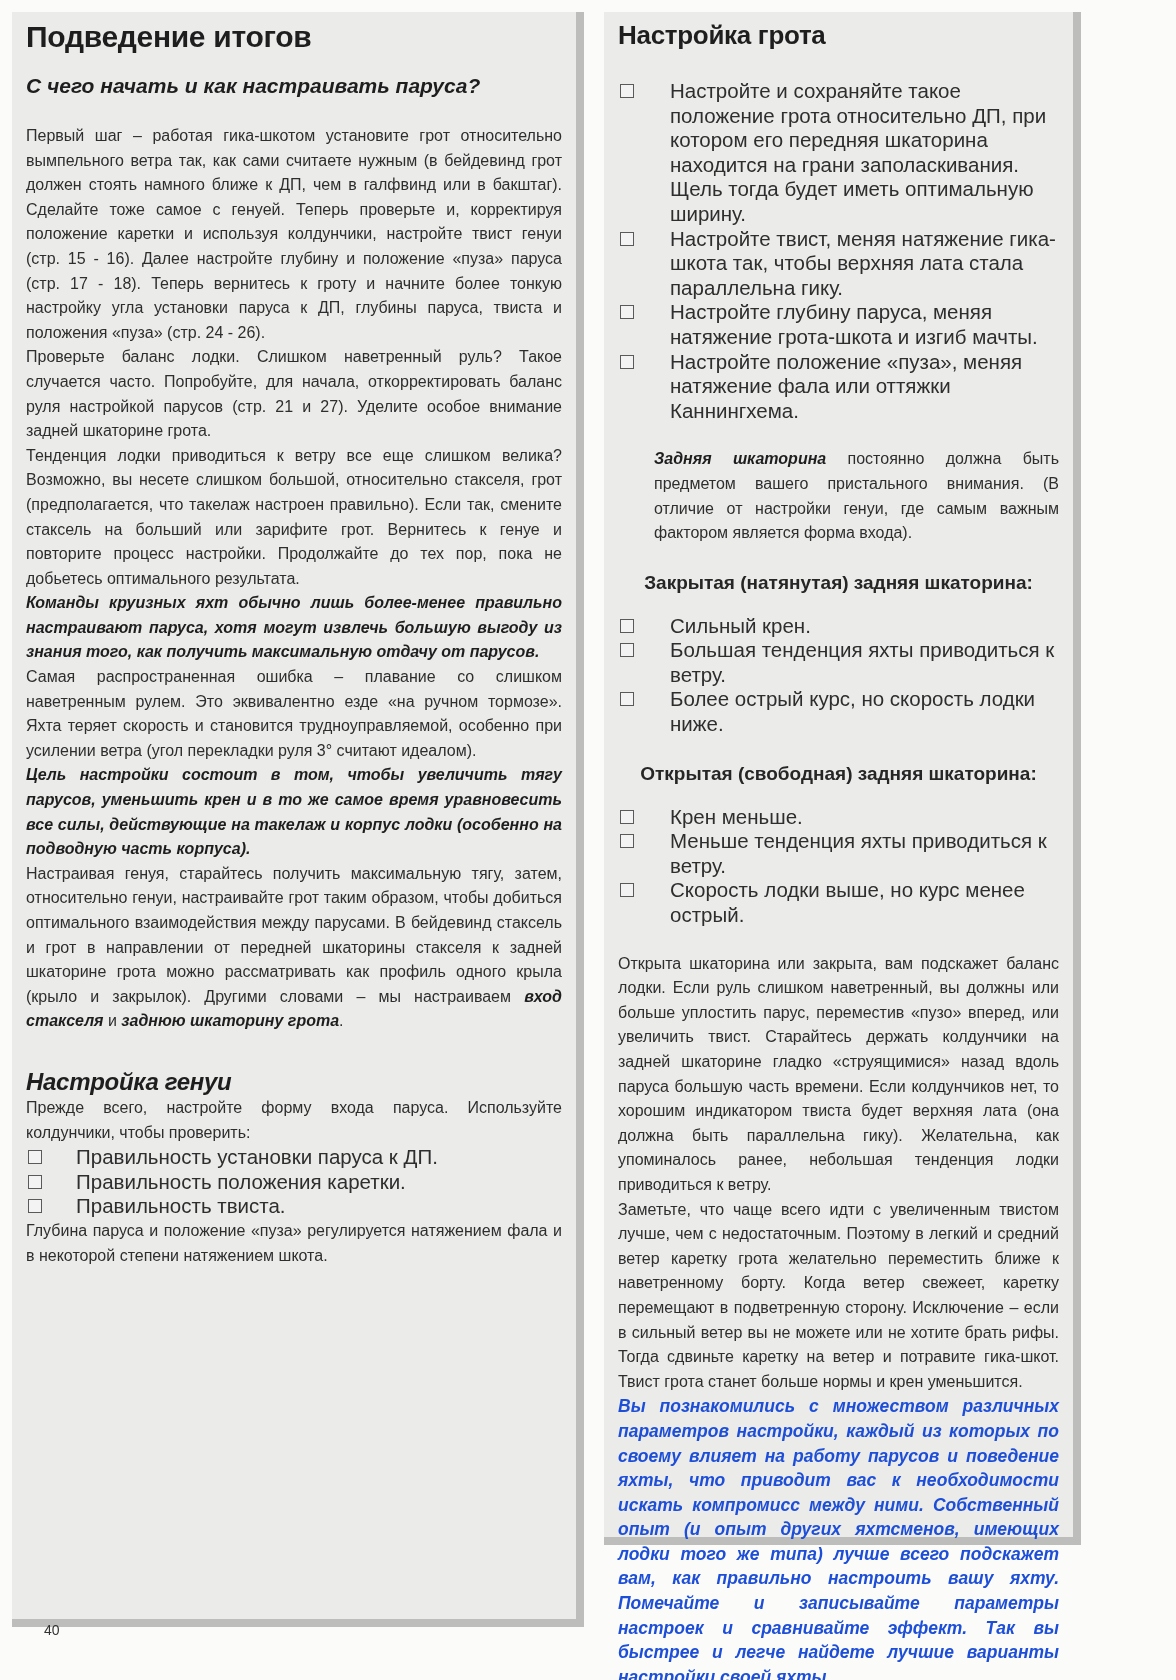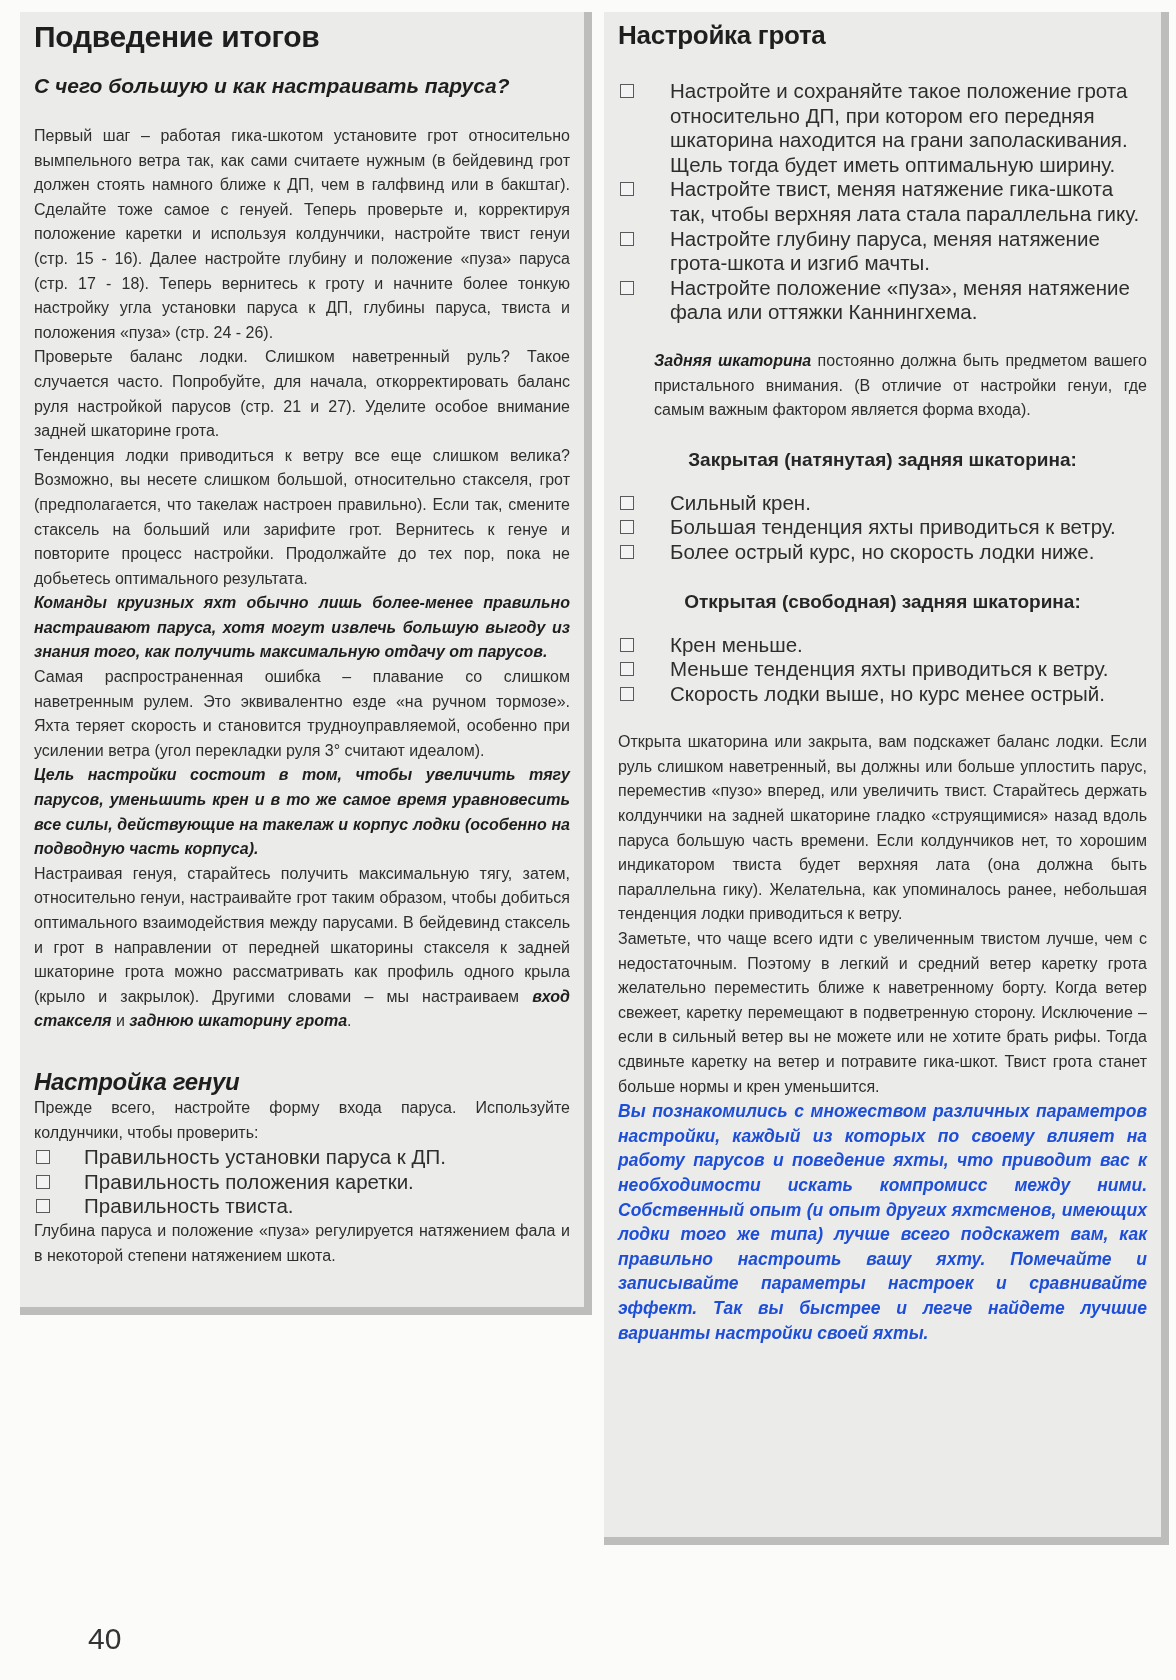--- a/index.html
+++ b/index.html
@@ -12,22 +12,22 @@
       color: #2a2a2a;
     }
     .panel {
       position: absolute;
       top: 12px;
       background: #ebebea;
       box-sizing: border-box;
       border-right: 8px solid #bdbdbc;
       border-bottom: 8px solid #bdbdbc;
     }
-    #left-panel { left: 20px; width: 572px; height: 1303px; padding: 0 14px 0 14px; }
-    #right-panel { left: 604px; width: 565px; height: 1533px; padding: 0 14px 0 14px; }
+    #left-panel { left: 12px; width: 572px; height: 1615px; padding: 0 14px 0 14px; }
+    #right-panel { left: 604px; width: 477px; height: 1533px; padding: 0 14px 0 14px; }
 
     h1.section {
       font-family: "Liberation Sans", sans-serif;
       font-weight: bold;
       font-size: 28px;
       margin: 0;
       color: #1e1e1e;
       letter-spacing: -0.3px;
     }
     #left-panel h1.section { font-size: 30px; padding-top: 8px; }
@@ -57,29 +57,29 @@
       flex: 0 0 auto;
       width: 14px; height: 14px;
       border: 1.5px solid #5a5a5a;
       background: #f3f3f3;
       margin: 5px 24px 0 2px;
       box-sizing: border-box;
     }
     #right-panel ul.checklist li .checkbox { margin-right: 26px; }
     .page-number {
       position: absolute; left: 44px; top: 1622px;
-      font-size: 30px; color: #333; margin-left: 44px;
+      font-size: 14px; color: #333;
     }
   </style>
 </head>
 <body>
 
 <div class="panel" id="left-panel">
   <h1 class="section">Подведение итогов</h1>
-  <h2 class="sub">С чего большую и как настраивать паруса?</h2>
+  <h2 class="sub">С чего начать и как настраивать паруса?</h2>
   <p>Первый шаг – работая гика-шкотом установите грот относительно вымпельного ветра так, как сами считаете нужным (в бейдевинд грот должен стоять намного ближе к ДП, чем в галфвинд или в бакштаг). Сделайте тоже самое с генуей. Теперь проверьте и, корректируя положение каретки и используя колдунчики, настройте твист генуи (стр. 15 - 16). Далее настройте глубину и положение «пуза» паруса (стр. 17 - 18). Теперь вернитесь к гроту и начните более тонкую настройку угла установки паруса к ДП, глубины паруса, твиста и положения «пуза» (стр. 24 - 26).</p>
   <p>Проверьте баланс лодки. Слишком наветренный руль? Такое случается часто. Попробуйте, для начала, откорректировать баланс руля настройкой парусов (стр. 21 и 27). Уделите особое внимание задней шкаторине грота.</p>
   <p>Тенденция лодки приводиться к ветру все еще слишком велика? Возможно, вы несете слишком большой, относительно стакселя, грот (предполагается, что такелаж настроен правильно). Если так, смените стаксель на больший или зарифите грот. Вернитесь к генуе и повторите процесс настройки. Продолжайте до тех пор, пока не добьетесь оптимального результата.</p>
   <p class="bold-italic">Команды круизных яхт обычно лишь более-менее правильно настраивают паруса, хотя могут извлечь большую выгоду из знания того, как получить максимальную отдачу от парусов.</p>
   <p>Самая распространенная ошибка – плавание со слишком наветренным рулем. Это эквивалентно езде «на ручном тормозе». Яхта теряет скорость и становится трудноуправляемой, особенно при усилении ветра (угол перекладки руля 3° считают идеалом).</p>
   <p class="bold-italic">Цель настройки состоит в том, чтобы увеличить тягу парусов, уменьшить крен и в то же самое время уравновесить все силы, действующие на такелаж и корпус лодки (особенно на подводную часть корпуса).</p>
   <p><span>Настраивая генуя, старайтесь получить максимальную тягу, затем, относительно генуи, настраивайте грот таким образом, чтобы добиться оптимального взаимодействия между парусами. В бейдевинд стаксель и грот в направлении от передней шкаторины стакселя к задней шкаторине грота можно рассматривать как профиль одного крыла (крыло и закрылок). Другими словами – мы настраиваем</span> <span class="bi">вход стакселя</span><span> и </span><span class="bi">заднюю шкаторину грота</span><span>.</span></p>
 
   <h1 class="section" style="font-size:24px; margin-top:26px;font-style:italic;">Настройка генуи</h1>
   <p style="">Прежде всего, настройте форму входа паруса. Используйте колдунчики, чтобы проверить:</p>

